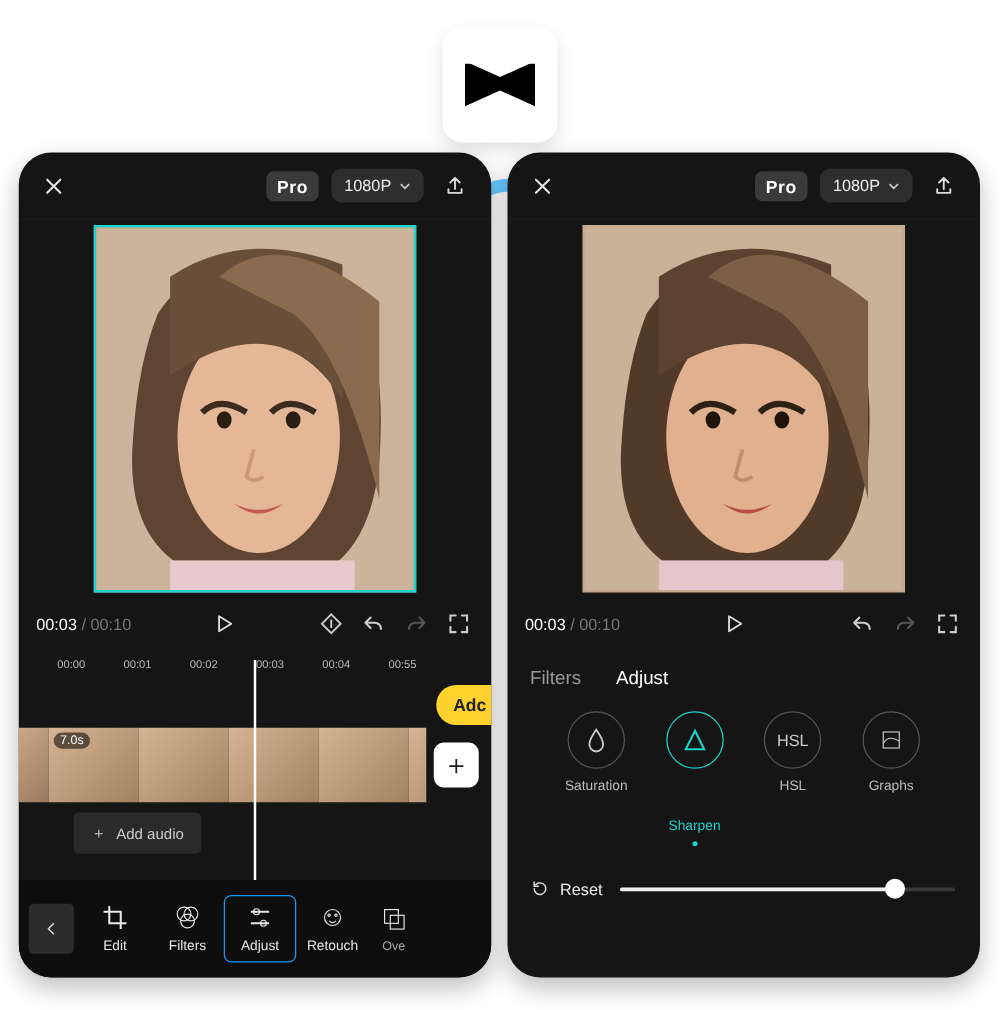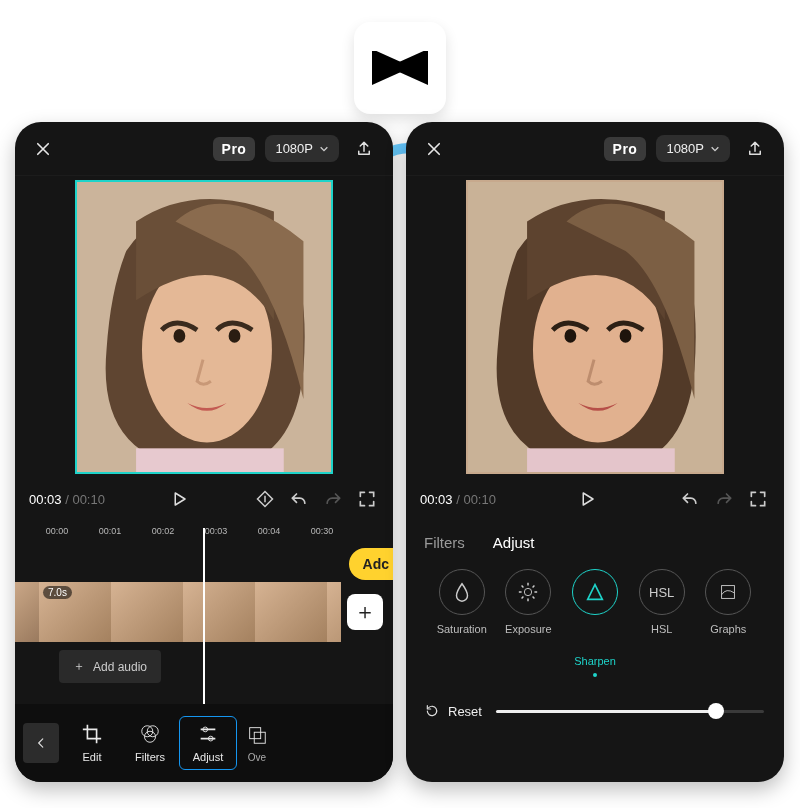--- a/index.html
+++ b/index.html
@@ -341,21 +341,21 @@
         </svg>
     </div>
   </div>
 
   <div class="ruler">
     <span style="left:42px">00:00</span>
     <span style="left:95px">00:01</span>
     <span style="left:148px">00:02</span>
     <span style="left:201px">00:03</span>
     <span style="left:254px">00:04</span>
-    <span style="left:307px">00:30</span>
+    <span style="left:307px">00:55</span>
   </div>
 
   <div class="add-pill">Adc</div>
 
   <div class="clipstrip">
     <div class="thumbs">
       <div class="thumb partial" style="background:linear-gradient(135deg,#caa787,#9a7a5e);"></div>
       <div class="thumb" style="background:linear-gradient(135deg,#d6b393,#a4815f);">
         <div class="thumb-label">7.0s</div>
       </div>
@@ -396,20 +396,29 @@
         </svg>
       <span class="lbl">Filters</span>
     </div>
     <div class="tool active">
       <svg viewBox="0 0 24 24">
           <path d="M4 7h16 M4 17h16" stroke-width="1.8"></path>
           <circle cx="9" cy="7" r="2.6"></circle>
           <circle cx="15" cy="17" r="2.6"></circle>
         </svg>
       <span class="lbl">Adjust</span>
+    </div>
+    <div class="tool">
+      <svg viewBox="0 0 24 24">
+          <circle cx="12" cy="12" r="7"></circle>
+          <circle cx="9" cy="10" r="1"></circle>
+          <circle cx="15" cy="10" r="1"></circle>
+          <path d="M9 15 q3 3 6 0"></path>
+        </svg>
+      <span class="lbl">Retouch</span>
     </div>
     <div class="tool cut" style="overflow:hidden;">
       <svg viewBox="0 0 24 24">
           <rect x="4" y="4" width="12" height="12"></rect>
           <rect x="9" y="9" width="12" height="12"></rect>
         </svg>
       <span class="lbl">Ove</span>
     </div>
   </div>
 </div>
@@ -493,29 +502,20 @@
   <div class="chips">
     <div class="partial-left"></div>
     <div class="chip">
       <div class="circ">
           <svg viewBox="0 0 24 24">
             <path d="M12 3 C7 10 6 13 6 16 a6 6 0 0 0 12 0 c0 -3 -1 -6 -6 -13 Z" stroke-width="1.6"></path>
           </svg>
         </div>
       <span class="lbl">Saturation</span>
     </div>
-    <div class="chip">
-      <div class="circ">
-          <svg viewBox="0 0 24 24">
-            <circle cx="12" cy="12" r="4"></circle>
-            <path d="M12 2v3M12 19v3M2 12h3M19 12h3M5 5l2 2M17 17l2 2M19 5l-2 2M5 19l2-2" stroke-width="1.6"></path>
-          </svg>
-        </div>
-      <span class="lbl">Exposure</span>
-    </div>
     <div class="chip active">
       <div class="circ">
           <svg viewBox="0 0 24 24">
             <path d="M12 4 L20 20 L4 20 Z" stroke-width="1.8"></path>
           </svg>
         </div>
       <span class="lbl">Sharpen</span>
       <span class="dot"></span>
     </div>
     <div class="chip">

